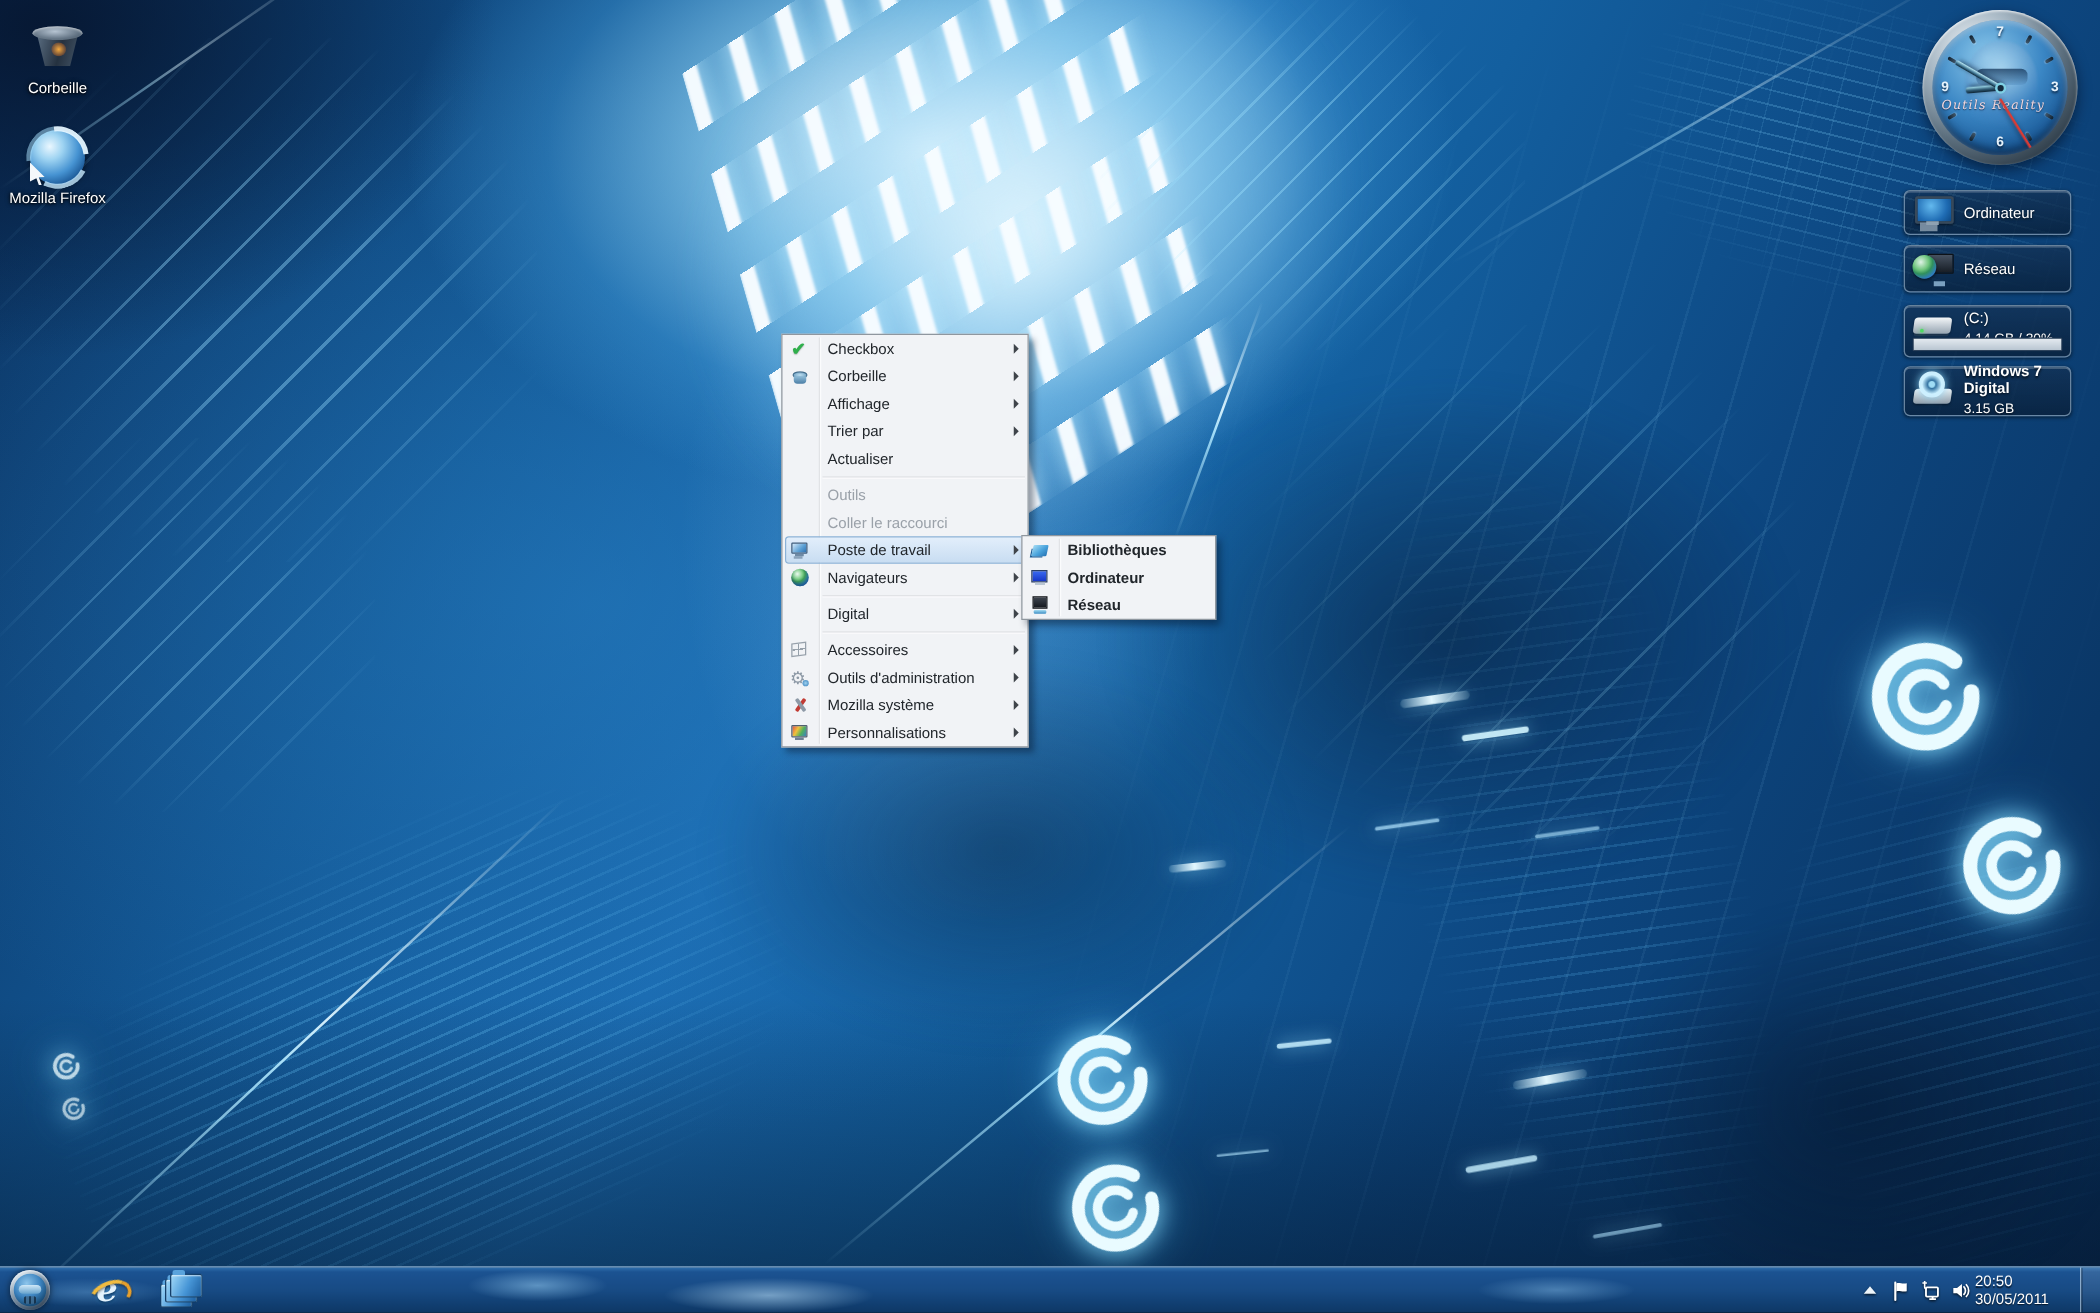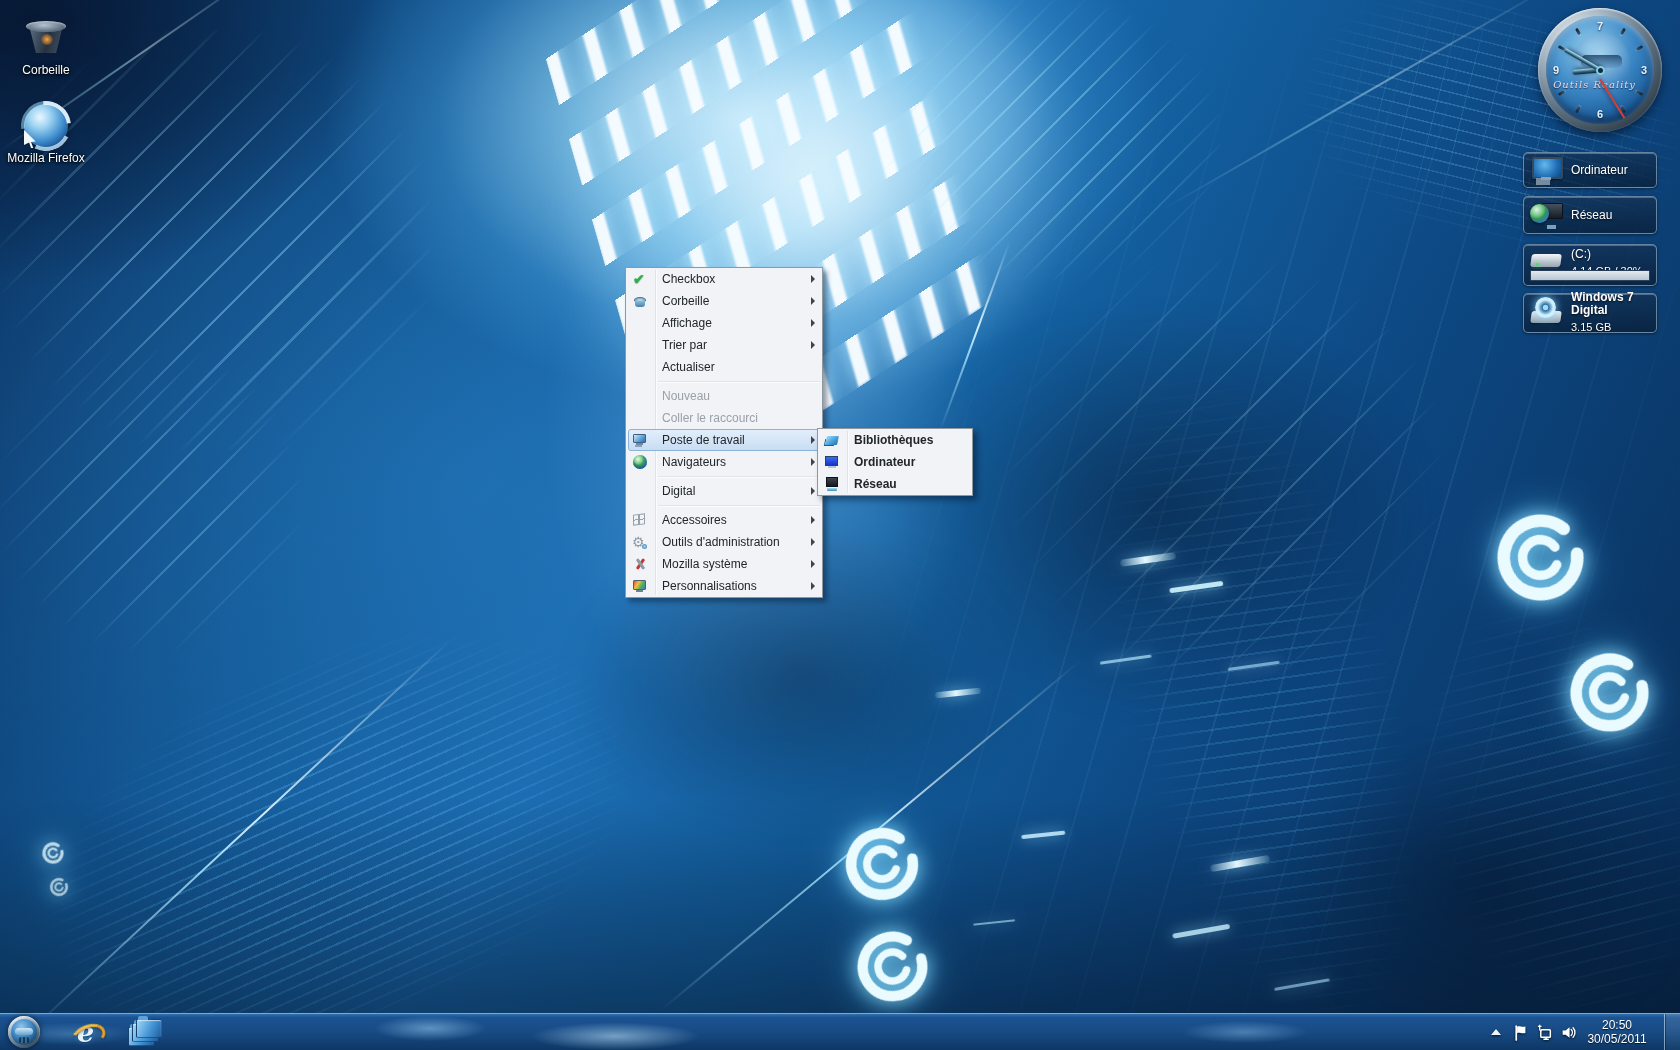--- a/index.html
+++ b/index.html
@@ -204,21 +204,21 @@
     background:linear-gradient(115deg,#9fd8f8,#4695d6 55%,#1d5fa0);box-shadow:inset 0 1px 1px rgba(255,255,255,.6);}
   .folders i::before{content:'';position:absolute;left:1px;top:-4px;width:10px;height:4px;border-radius:2px 2px 0 0;
     background:#5aa3dc;}
   .folders .f1{left:0;top:8px;} .folders .f2{left:4px;top:4px;} .folders .f3{left:8px;top:0;}
   .tray{position:absolute;right:0;top:0;height:100%;display:flex;align-items:center;}
   .tray-ic{width:24px;height:100%;display:flex;align-items:center;justify-content:center;cursor:pointer;
     filter:drop-shadow(0 1px 1px rgba(0,0,0,.7));}
   .tray-ic svg{width:17px;height:17px;}
   .up-arrow{width:0;height:0;border-left:5px solid transparent;border-right:5px solid transparent;
     border-bottom:6px solid #ecf4fa;}
-  .tb-clock{width:74px;text-align:center;padding-right:4px;color:#fff;font-size:12px;line-height:14px;cursor:pointer;
+  .tb-clock{width:74px;text-align:left;padding-right:4px;color:#fff;font-size:12px;line-height:14px;cursor:pointer;
     text-shadow:0 1px 1px rgba(0,0,0,.7);}
   .show-desktop{width:15px;height:100%;margin-left:6px;border-left:1px solid rgba(215,235,250,.55);
     background:linear-gradient(rgba(255,255,255,.12),rgba(255,255,255,.03));box-shadow:inset 1px 0 0 rgba(0,0,0,.35);cursor:pointer;}
 </style>
 </head>
 <body>
 
 <div class="screen">
 
   <div class="wallpaper"></div>
@@ -354,21 +354,21 @@
     </div>
     <div class="menu-item">
       <span class="mi-label">Trier par</span>
       <span class="mi-arrow"></span>
     </div>
     <div class="menu-item">
       <span class="mi-label">Actualiser</span>
     </div>
     <div class="menu-sep"></div>
     <div class="menu-item disabled">
-      <span class="mi-label">Nouveau</span>
+      <span class="mi-label">Outils</span>
     </div>
     <div class="menu-item disabled">
       <span class="mi-label">Coller le raccourci</span>
     </div>
     <div class="menu-item hl">
       <span class="mi-icon ic-pc"></span>
       <span class="mi-label">Poste de travail</span>
       <span class="mi-arrow"></span>
     </div>
     <div class="menu-item">

